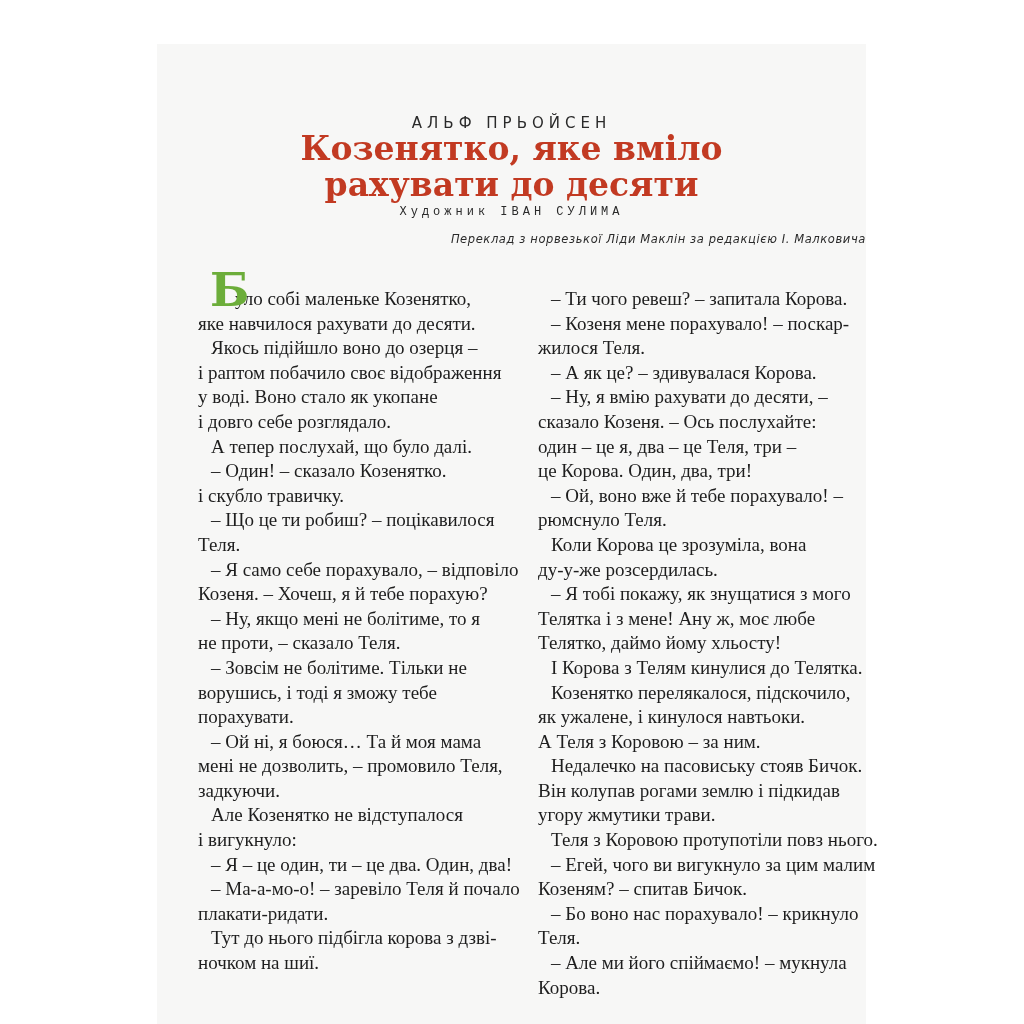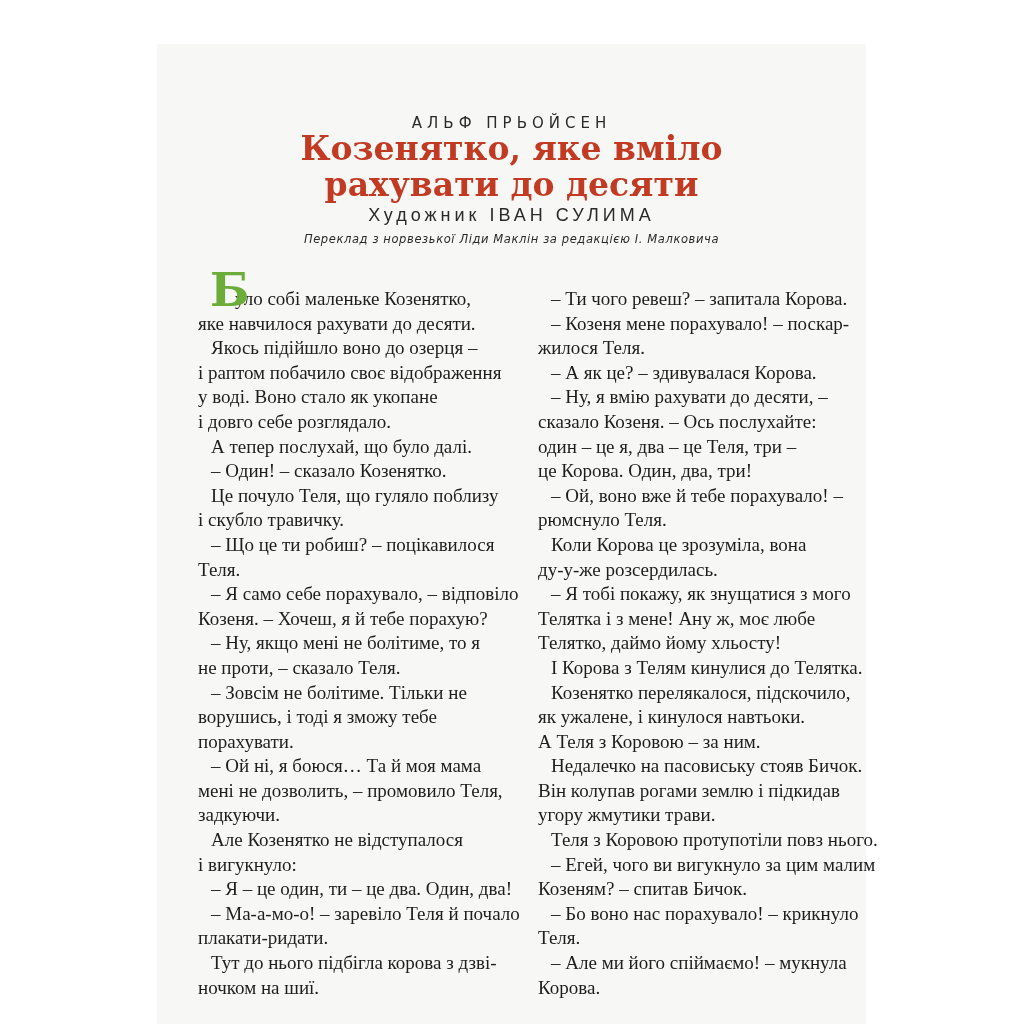--- a/index.html
+++ b/index.html
@@ -18,24 +18,24 @@
   }
   .title {
     position: absolute; left: 0; width: 100%; text-align: center;
     font-family: "DejaVu Serif", serif; font-weight: bold; color: #c23a22;
     font-size: 33px; line-height: 38px;
   }
   .title.l1 { top: 86px; }
   .title.l2 { top: 122px; }
   .illustrator {
     position: absolute; left: 0; width: 100%; top: 161px; text-align: center;
-    font-family: Liberation Sans, sans-serif; font-size: 18px; letter-spacing: 4px; color: #2a2a2a;
+    font-family: Liberation Mono, monospace; font-size: 12px; letter-spacing: 4px; color: #2a2a2a;
   }
   .translation {
-    position: absolute; left: 0; width: 100%; top: 188px; text-align: center;
+    position: absolute; left: 0; width: 100%; top: 188px; text-align: right;
     font-family: "DejaVu Sans", sans-serif; font-style: italic; font-size: 11.5px; letter-spacing: 0.6px; color: #2a2a2a;
   }
   .col {
     position: absolute; top: 223px;
     font-family: "Liberation Serif", serif; font-size: 19px; color: #1e1e1e;
   }
   .col.left { left: 41px; width: 350px; }
   .col.right { left: 381px; width: 330px; top: 243px; }
   .line { height: 24.6px; line-height: 24.6px; white-space: nowrap; }
   .line.indent { padding-left: 13px; }
@@ -71,21 +71,20 @@
   <div class="col left" id="left-col">
     <span class="dropcap">Б</span>
   <div class="line first-line">уло собі маленьке Козенятко,</div>
       <div class="line">яке навчилося рахувати до десяти.</div>
       <div class="line indent">Якось підійшло воно до озерця –</div>
       <div class="line">і раптом побачило своє відображення</div>
       <div class="line">у воді. Воно стало як укопане</div>
       <div class="line">і довго себе розглядало.</div>
       <div class="line indent">А тепер послухай, що було далі.</div>
       <div class="line indent">– Один! – сказало Козенятко.</div>
-      <div class="line indent">Це почуло Теля, що гуляло поблизу</div>
       <div class="line">і скубло травичку.</div>
       <div class="line indent">– Що це ти робиш? – поцікавилося</div>
       <div class="line">Теля.</div>
       <div class="line indent">– Я само себе порахувало, – відповіло</div>
       <div class="line">Козеня. – Хочеш, я й тебе порахую?</div>
       <div class="line indent">– Ну, якщо мені не болітиме, то я</div>
       <div class="line">не проти, – сказало Теля.</div>
       <div class="line indent">– Зовсім не болітиме. Тільки не</div>
       <div class="line">ворушись, і тоді я зможу тебе</div>
       <div class="line">порахувати.</div>

